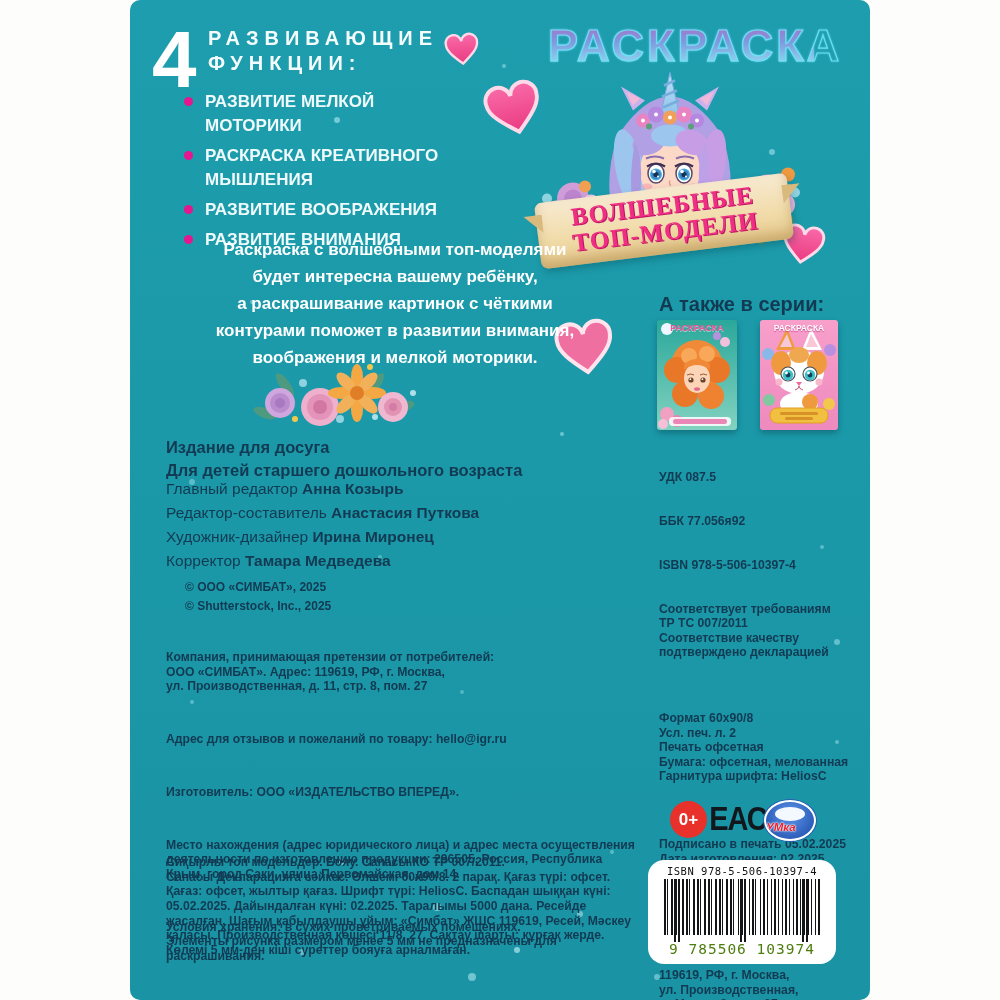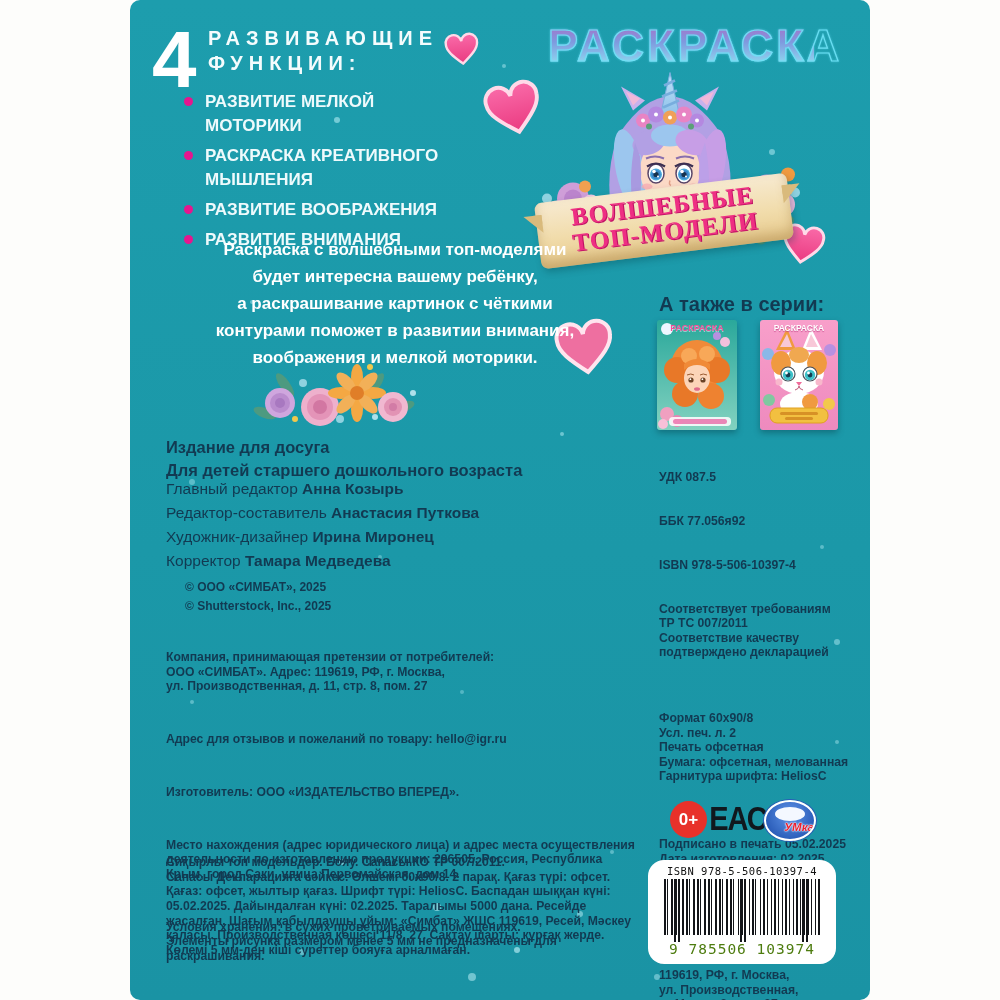--- a/index.html
+++ b/index.html
@@ -68,21 +68,21 @@
   .company p,.kazakh p{margin:0 0 9px 0;}
   .kazakh{left:36px;top:826px;}
   .rightcol{left:529px;top:441px;width:205px;}
   
   .age-badge{left:540px;top:801px;width:37px;height:37px;border-radius:50%;background:#e8312a;
     color:#fff;font-weight:700;font-size:17px;display:flex;align-items:center;justify-content:center;}
   .eac{left:586px;top:801px;width:44px;height:36px;color:#10181e;font-weight:700;font-size:29px;
     letter-spacing:-1px;transform:scaleY(1.12);display:flex;align-items:center;justify-content:center;}
   .umka{left:634px;top:800px;width:48px;height:37px;border-radius:50%;
     background:radial-gradient(circle at 50% 35%,#5e94e8 0%,#2a5cb8 75%);border:2px solid #fff;
-    box-shadow:0 0 0 1px #2a5cb8;display:flex;align-items:flex-end;justify-content:flex-end;overflow:hidden;}
+    box-shadow:0 0 0 1px #2a5cb8;display:flex;align-items:flex-end;justify-content:flex-start;overflow:hidden;}
   .umka:before{content:"";position:absolute;left:9px;top:5px;width:30px;height:14px;border-radius:50%;
     background:#f4f8ff;}
   .umka span{position:relative;color:#e82030;font-weight:800;font-size:11.5px;font-style:italic;
     line-height:1;margin-bottom:6px;text-shadow:0 0 2px #fff,0 0 2px #fff,0 0 1px #fff;}
   
   .barcode{left:518px;top:860px;width:188px;height:104px;background:#fff;border-radius:16px;
     display:flex;flex-direction:column;align-items:center;padding-top:5px;box-sizing:border-box;}
   .bc-isbn{font-family:"DejaVu Sans Mono", monospace;font-size:10.5px;color:#111;letter-spacing:.5px;}
   .bc-bars{width:156px;height:56px;margin-top:2px;position:relative;
     background:repeating-linear-gradient(90deg,#121418 0 2px,#fff 2px 3.5px,#121418 3.5px 4.5px,#fff 4.5px 7.5px,#121418 7.5px 9px,#fff 9px 11px);}

